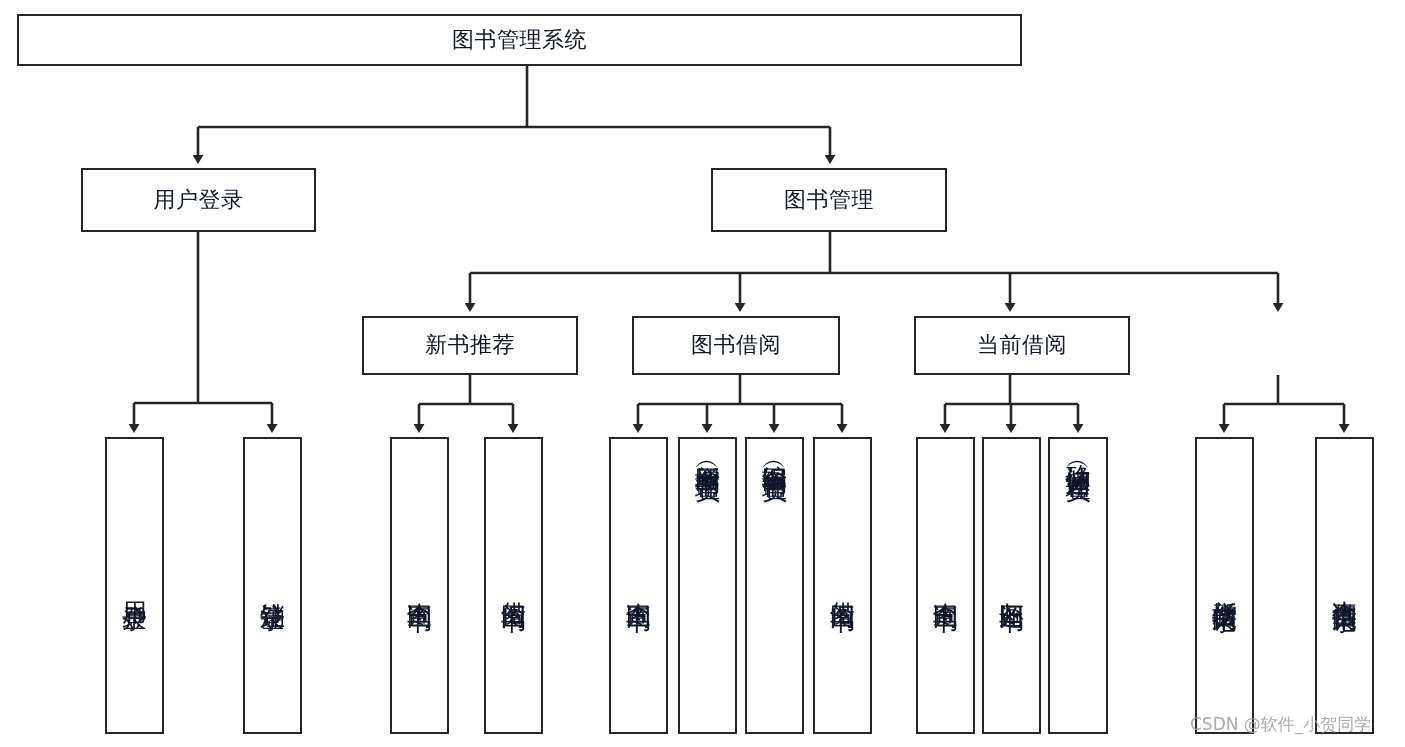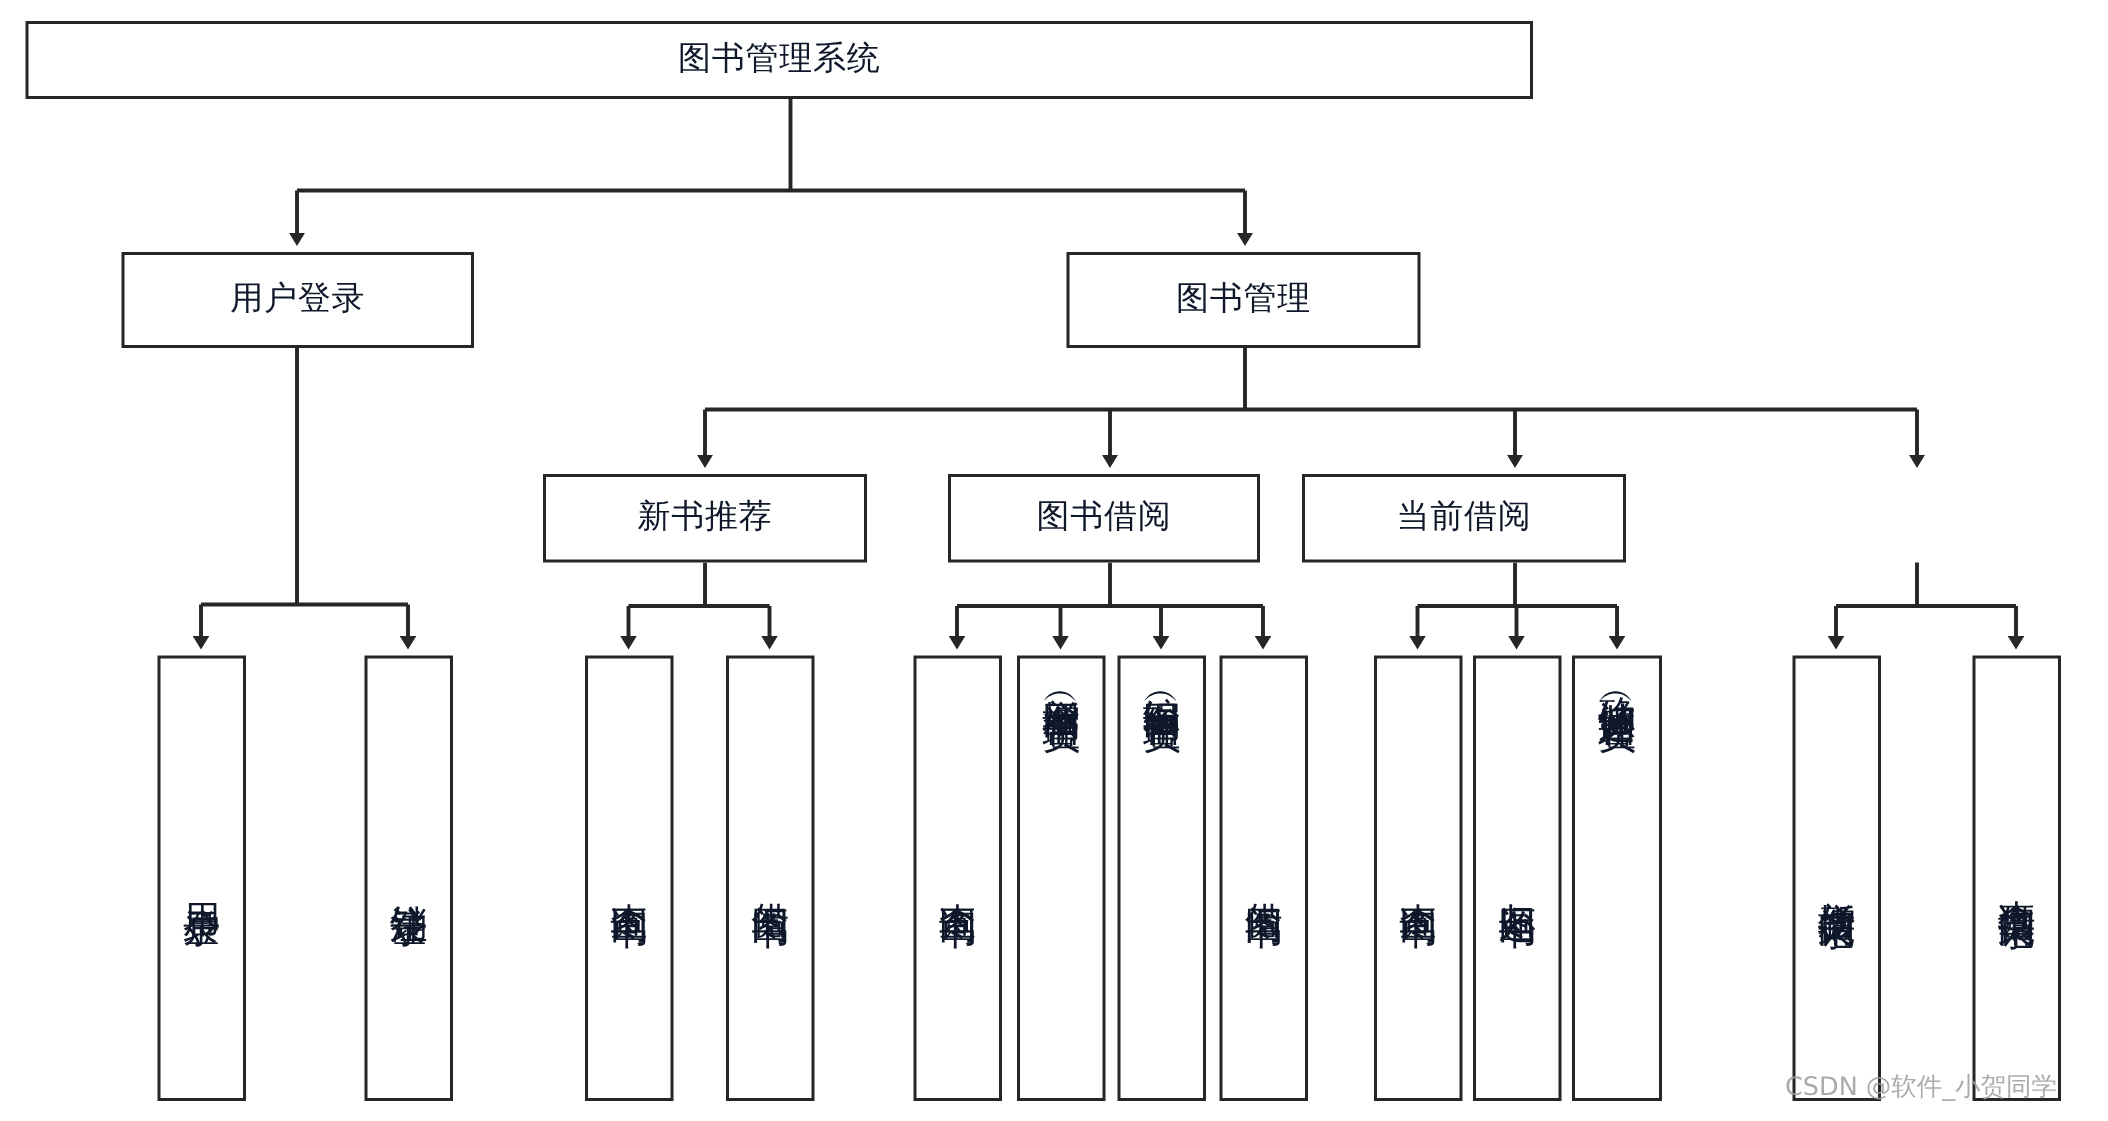--- a/index.html
+++ b/index.html
@@ -142,21 +142,21 @@
   <div class="node horiz" style="left:711px; top:168px; width:236px; height:64px;">
     <span class="label">图书管理</span>
   </div>
 
   <div class="node horiz" style="left:362px; top:316px; width:216px; height:59px;">
     <span class="label">新书推荐</span>
   </div>
   <div class="node horiz" style="left:632px; top:316px; width:208px; height:59px;">
     <span class="label">图书借阅</span>
   </div>
-  <div class="node horiz" style="left:868px; top:316px; width:216px; height:59px;">
+  <div class="node horiz" style="left:914px; top:316px; width:216px; height:59px;">
     <span class="label">当前借阅</span>
   </div>
 
   <div class="node vert center" style="left:105px; top:437px; width:59px; height:297px;">
     <span class="label">用户登录</span>
   </div>
   <div class="node vert center" style="left:243px; top:437px; width:59px; height:297px;">
     <span class="label">注销登录</span>
   </div>
 

